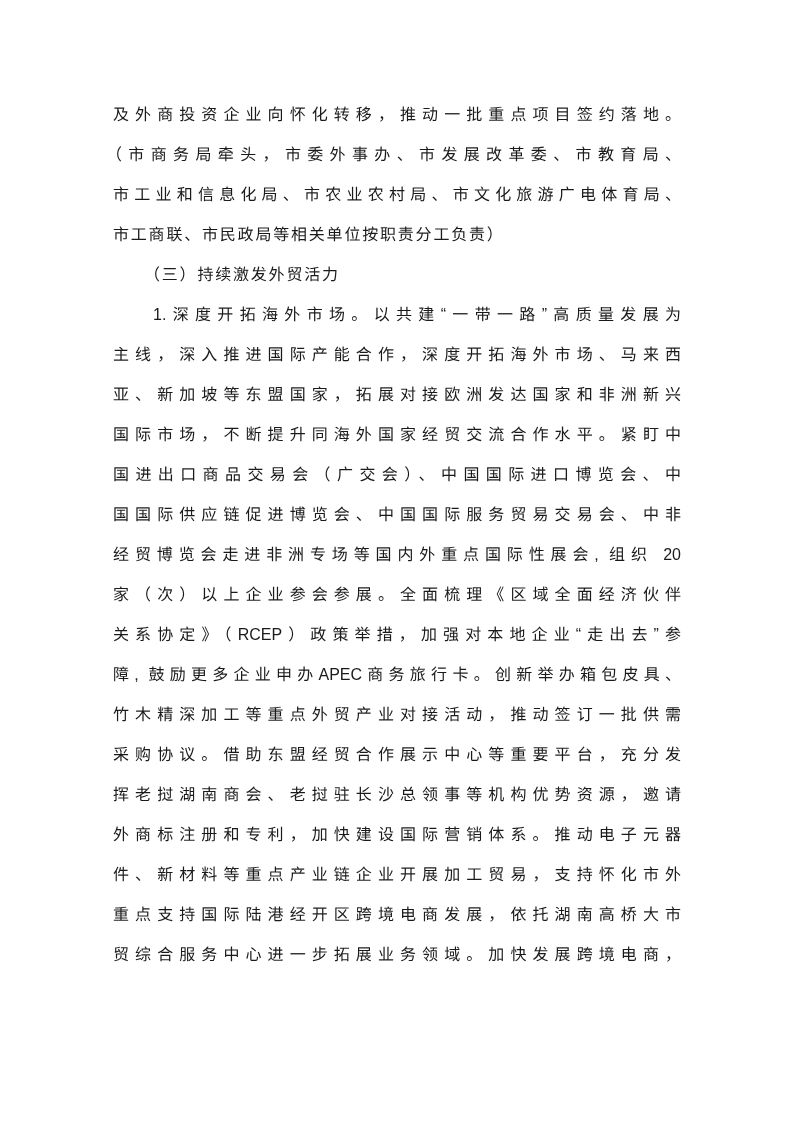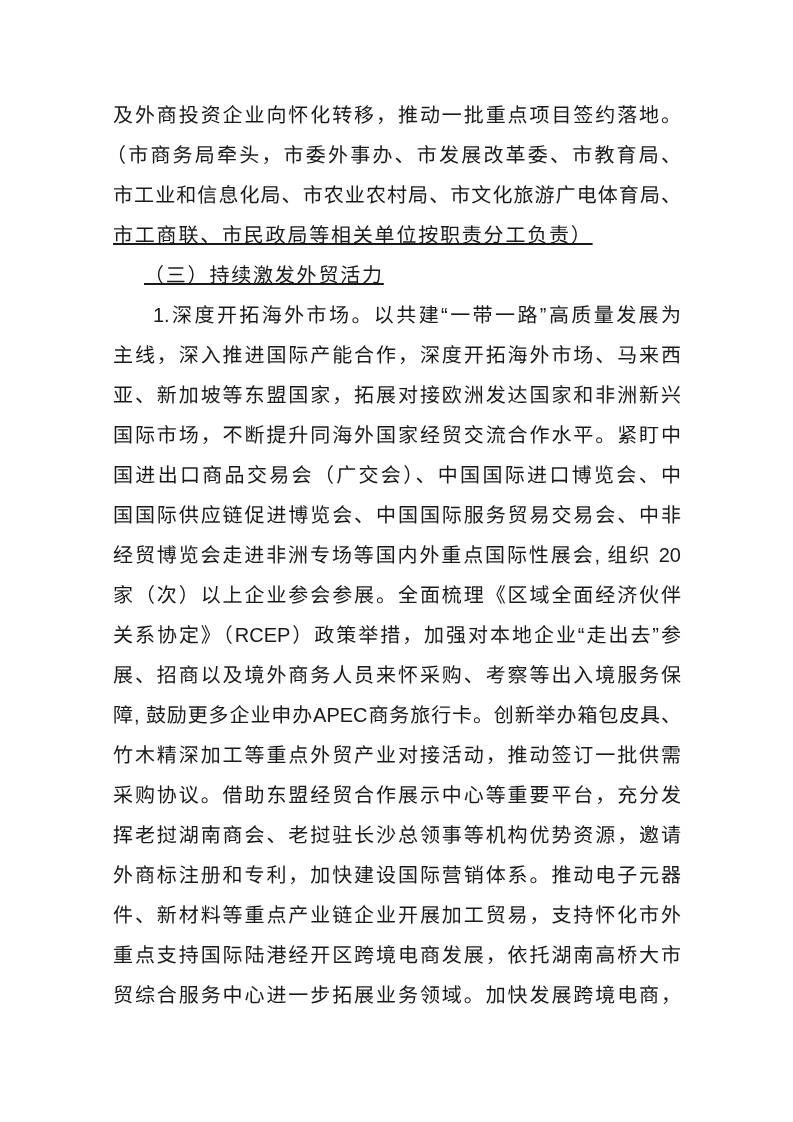--- a/index.html
+++ b/index.html
@@ -14,35 +14,34 @@
     background: #ffffff;
     overflow: hidden;
   }
   .textblock {
     position: absolute;
     left: 113px;
     top: 95px;
     width: 568px;
     color: #1a1a1a;
     font-family: "Liberation Sans", "DejaVu Sans", sans-serif;
-    font-size: 20px;
+    font-size: 16px;
     line-height: 40px;
   }
   .line {
     height: 40px;
     overflow: hidden;
     text-align: justify;
     text-align-last: justify;
   }
   
   .line.nj {
     text-align: right;
     text-align-last: left;
     letter-spacing: 1.8px;
-    text-decoration: underline;
   }
   
   .line.ind { text-indent: 40px; }
   
   .line.head { text-indent: 31px; }
   
   .line.hang { text-indent: -7px; }
 </style>
 </head>
 <body>
@@ -56,21 +55,20 @@
     <div class="line nj head">（三）持续激发外贸活力</div>
     <div class="line ind">1.深度开拓海外市场。以共建“一带一路”高质量发展为</div>
     <div class="line">主线，深入推进国际产能合作，深度开拓海外市场、马来西</div>
     <div class="line">亚、新加坡等东盟国家，拓展对接欧洲发达国家和非洲新兴</div>
     <div class="line">国际市场，不断提升同海外国家经贸交流合作水平。紧盯中</div>
     <div class="line">国进出口商品交易会（广交会）、中国国际进口博览会、中</div>
     <div class="line">国国际供应链促进博览会、中国国际服务贸易交易会、中非</div>
     <div class="line">经贸博览会走进非洲专场等国内外重点国际性展会, 组织 20</div>
     <div class="line">家（次）以上企业参会参展。全面梳理《区域全面经济伙伴</div>
     <div class="line">关系协定》（RCEP）政策举措，加强对本地企业“走出去”参</div>
-    <div class="line">展、招商以及境外商务人员来怀采购、考察等出入境服务保</div>
     <div class="line">障, 鼓励更多企业申办APEC商务旅行卡。创新举办箱包皮具、</div>
     <div class="line">竹木精深加工等重点外贸产业对接活动，推动签订一批供需</div>
     <div class="line">采购协议。借助东盟经贸合作展示中心等重要平台，充分发</div>
     <div class="line">挥老挝湖南商会、老挝驻长沙总领事等机构优势资源，邀请</div>
     <div class="line">外商标注册和专利，加快建设国际营销体系。推动电子元器</div>
     <div class="line">件、新材料等重点产业链企业开展加工贸易，支持怀化市外</div>
     <div class="line">重点支持国际陆港经开区跨境电商发展，依托湖南高桥大市</div>
     <div class="line">贸综合服务中心进一步拓展业务领域。加快发展跨境电商，</div>
   </div>
 </div>

